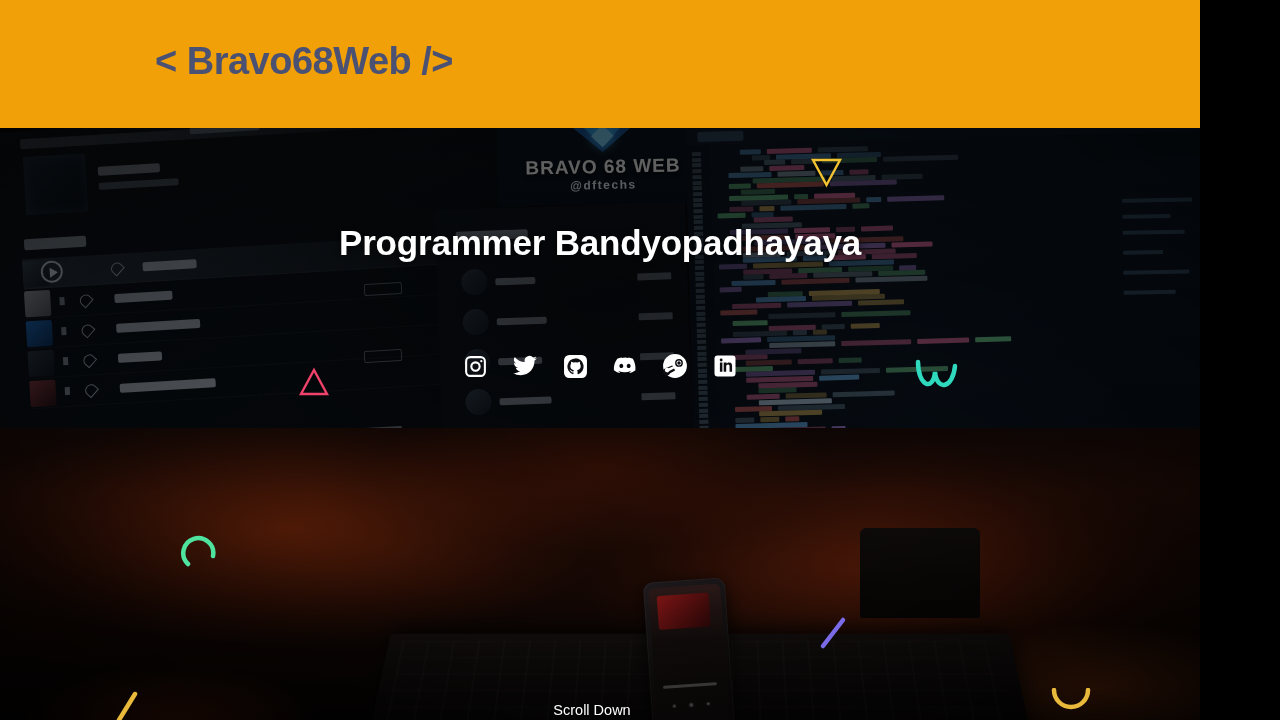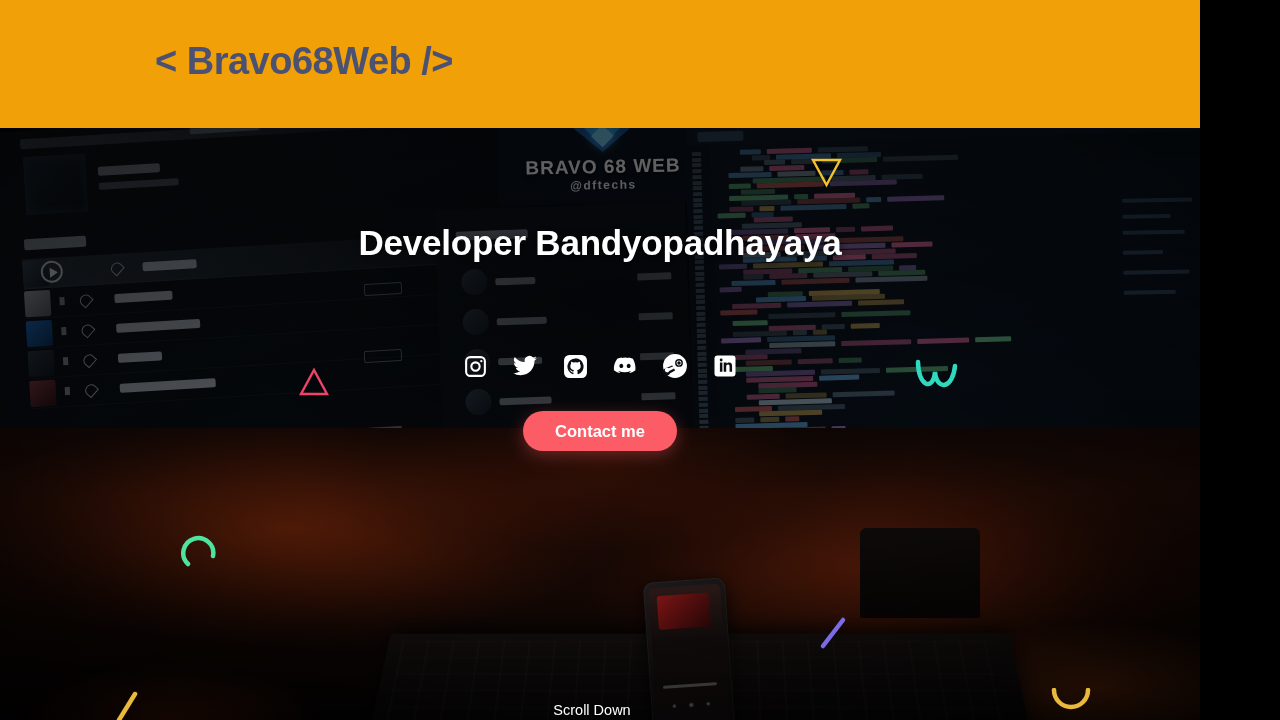--- a/index.html
+++ b/index.html
@@ -639,21 +639,21 @@
       <svg class="decor" style="left:1048px; top:560px;" width="46" height="40" viewBox="0 0 46 40">
         <path d="M6 2 A 17 17 0 0 0 40 2" fill="none" stroke="#E8B93A" stroke-width="4.5" stroke-linecap="round"></path>
       </svg>
 
       <svg class="decor" style="left:478px; top:572px;" width="52" height="38" viewBox="0 0 52 38">
         <path d="M4 34 A 12 12 0 0 1 26 34 A 12 12 0 0 1 48 34" fill="none" stroke="#F0426B" stroke-width="4.5" stroke-linecap="round"></path>
       </svg>
 
       <div class="hero-content">
 
-        <h1 class="hero-title">Developer Bandyopadhayaya</h1>
+        <h1 class="hero-title">Programmer Bandyopadhayaya</h1>
 
 
         <div class="socials">
 
           <a class="soc" href="#">
             <svg width="25" height="25" viewBox="0 0 24 24" fill="#ffffff">
               <path d="M7 2h10a5 5 0 0 1 5 5v10a5 5 0 0 1-5 5H7a5 5 0 0 1-5-5V7a5 5 0 0 1 5-5zm0 2a3 3 0 0 0-3 3v10a3 3 0 0 0 3 3h10a3 3 0 0 0 3-3V7a3 3 0 0 0-3-3H7zm5 3a5 5 0 1 1 0 10 5 5 0 0 1 0-10zm0 2a3 3 0 1 0 0 6 3 3 0 0 0 0-6zm5.6-3.2a1.1 1.1 0 1 1 0 2.2 1.1 1.1 0 0 1 0-2.2z"></path>
             </svg>
           </a>
 
@@ -685,20 +685,19 @@
 
           <a class="soc" href="#">
             <svg width="24" height="24" viewBox="0 0 24 24">
               <rect x="1.5" y="1.5" width="21" height="21" rx="3" fill="#ffffff"></rect>
               <path fill="#0d0d12" d="M6.9 8.6h2.5v9.1H6.9V8.6zm1.25-4a1.45 1.45 0 1 1 0 2.9 1.45 1.45 0 0 1 0-2.9zM11.2 8.6h2.4v1.25h.03c.34-.63 1.16-1.3 2.4-1.3 2.56 0 3.03 1.68 3.03 3.87v5.28h-2.5v-4.68c0-1.12-.02-2.55-1.56-2.55-1.56 0-1.8 1.22-1.8 2.47v4.76h-2.5V8.6z"></path>
             </svg>
           </a>
 
         </div>
 
-        <button class="contact-btn">Contact me</button>
 
         <div class="scroll-down">Scroll Down</div>
       </div>
 
     </section>
   </div>
 </div>
 
 </body></html>

